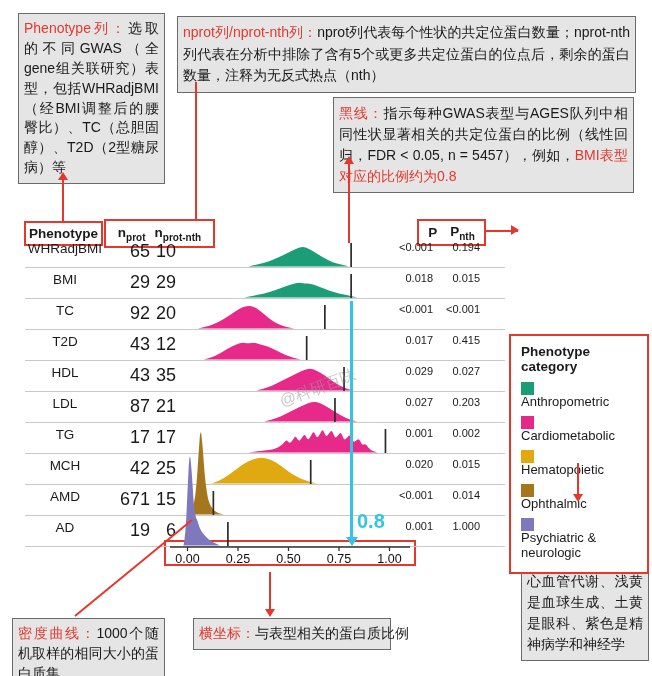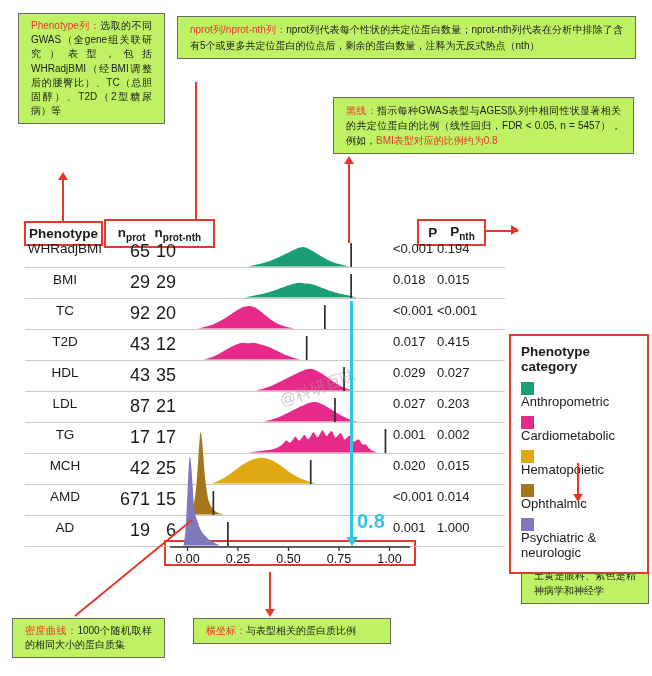--- a/index.html
+++ b/index.html
@@ -2,22 +2,22 @@
 <html><head>
 <meta charset="utf-8">
 <style>
   html,body{margin:0;padding:0;background:#fff;}
   *{box-sizing:border-box;}
   .canvas{
     position:relative;width:652px;height:676px;background:#ffffff;overflow:hidden;
     font-family:"Liberation Sans","DejaVu Sans",sans-serif;color:#1a1a1a;
   }
   .note{
-    position:absolute;border:1px solid #6a6a6a;background:#bef264;
-    font-size:10px;line-height:1.42;padding:5px 12px;text-align:justify;
+    position:absolute;border:1px solid #6a6a6a;background:#e5e5e5;
+    font-size:14px;line-height:1.42;padding:5px 5px;text-align:justify;
   }
   .note .lead{color:#e5382c;}
   .note .tail{color:#e5382c;}
   .redbox{position:absolute;border:2px solid #e5382c;background:transparent;}
   .hbox{
     position:absolute;border:2px solid #e5382c;display:flex;align-items:center;
     justify-content:center;font-weight:bold;font-size:13.5px;background:#fff0;
   }
   sub{font-size:10px;font-weight:bold;}
   .vline{position:absolute;width:2px;background:#e5382c;}
@@ -27,21 +27,21 @@
   .arrow-down{position:absolute;width:0;height:0;border-left:5px solid transparent;
     border-right:5px solid transparent;border-top:8px solid #e5382c;}
   .arrow-right{position:absolute;width:0;height:0;border-top:5px solid transparent;
     border-bottom:5px solid transparent;border-left:8px solid #e5382c;}
   .cyan-line{position:absolute;width:3px;background:#35c3e3;}
   .cyan-arrow{position:absolute;width:0;height:0;border-left:6px solid transparent;
     border-right:6px solid transparent;border-top:9px solid #35c3e3;}
   .cyan-label{position:absolute;color:#35c3e3;font-size:20px;font-weight:bold;}
   .row-label{position:absolute;font-size:13.5px;text-align:center;}
   .row-num{position:absolute;font-size:18px;text-align:right;}
-  .row-p{position:absolute;font-size:13px;text-align:left;}
+  .row-p{position:absolute;font-size:11px;text-align:right;}
   .sep{position:absolute;height:1px;background:#c9c9c9;}
   #ridge-svg{position:absolute;left:0;top:0;pointer-events:none;}
   .xlabel{position:absolute;font-size:12.5px;letter-spacing:-0.3px;white-space:nowrap;
     text-align:center;color:#111;}
   .legend-box{position:absolute;border:2px solid #e5382c;background:#fff;padding:8px 10px 6px 10px;}
   .legend-title{font-size:13.5px;font-weight:bold;margin-bottom:7px;}
   .legend-item{display:flex;align-items:flex-start;margin-bottom:5px;font-size:13px;line-height:1.15;flex-direction:column;}
   .legend-swatch{width:13px;height:13px;flex:0 0 13px;margin-right:7px;margin-top:1px;}
   .watermark{position:absolute;color:rgba(155,155,155,0.55);font-size:16px;
     transform:rotate(-20deg);white-space:nowrap;}

